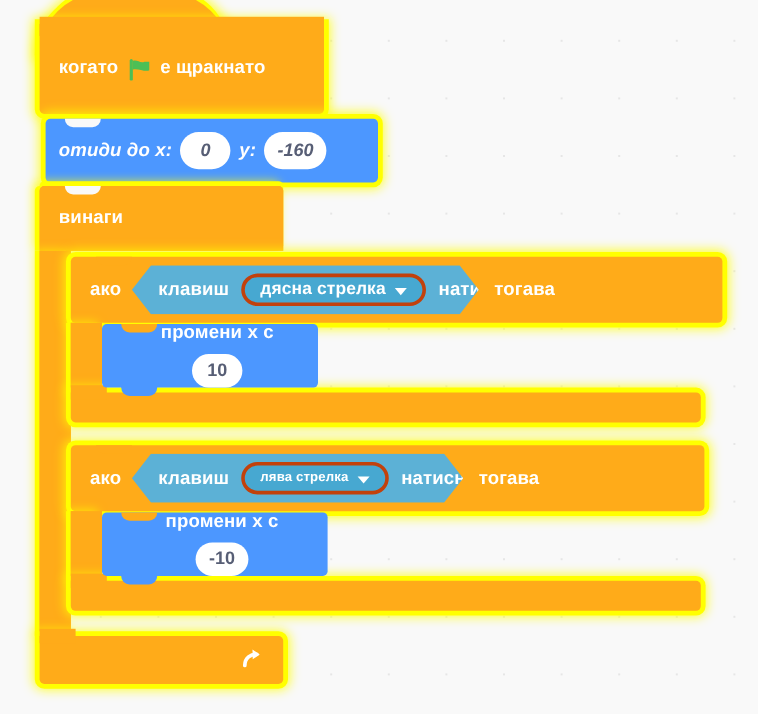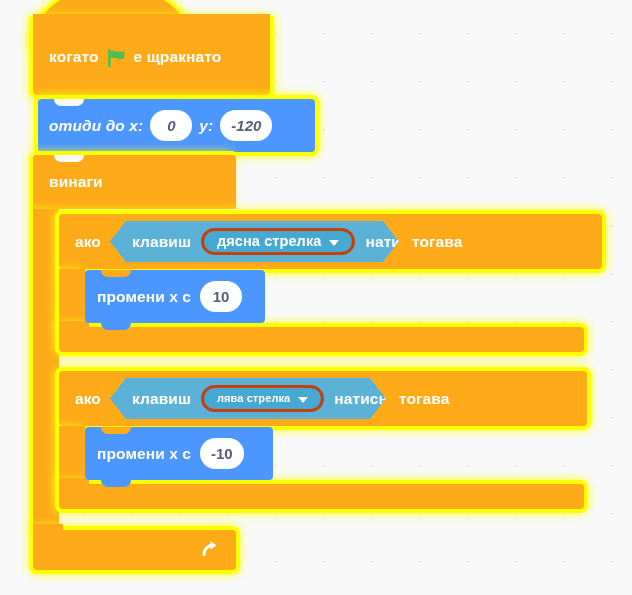--- a/index.html
+++ b/index.html
@@ -290,20 +290,21 @@
   .changex {
     position: absolute;
     height: 53px;
     background: #4c97ff;
     border-radius: 4px;
     display: flex;
     align-items: center;
     padding-left: 12px;
     gap: 9px;
     box-sizing: border-box;
+    flex-direction: column;
   }
 </style>
 </head>
 <body>
 
 <div id="canvas">
 
   <div id="hat-wrap">
     <div id="hat-dome"></div>
     <div id="hat-block">
@@ -322,21 +323,21 @@
     </div>
   </div>
 
   <div id="goto-wrap">
     <div id="goto-block">
       <div class="notch-top" style="background:#f9f9f9;"></div>
       <div class="notch-bottom" style="background:#4c97ff;"></div>
       <span class="btxt">отиди до x:</span>
       <span class="num-field">0</span>
       <span class="btxt">y:</span>
-      <span class="num-field">-120</span>
+      <span class="num-field">-160</span>
     </div>
   </div>
 
   <div id="forever-wrap">
     <div id="forever-top">
       <div id="forever-top-inner"></div>
       <div class="notch-top" style="background:#f9f9f9; left:21px;"></div>
       <div id="forever-label" class="btxt">винаги</div>
     </div>
     <div id="forever-arm">

